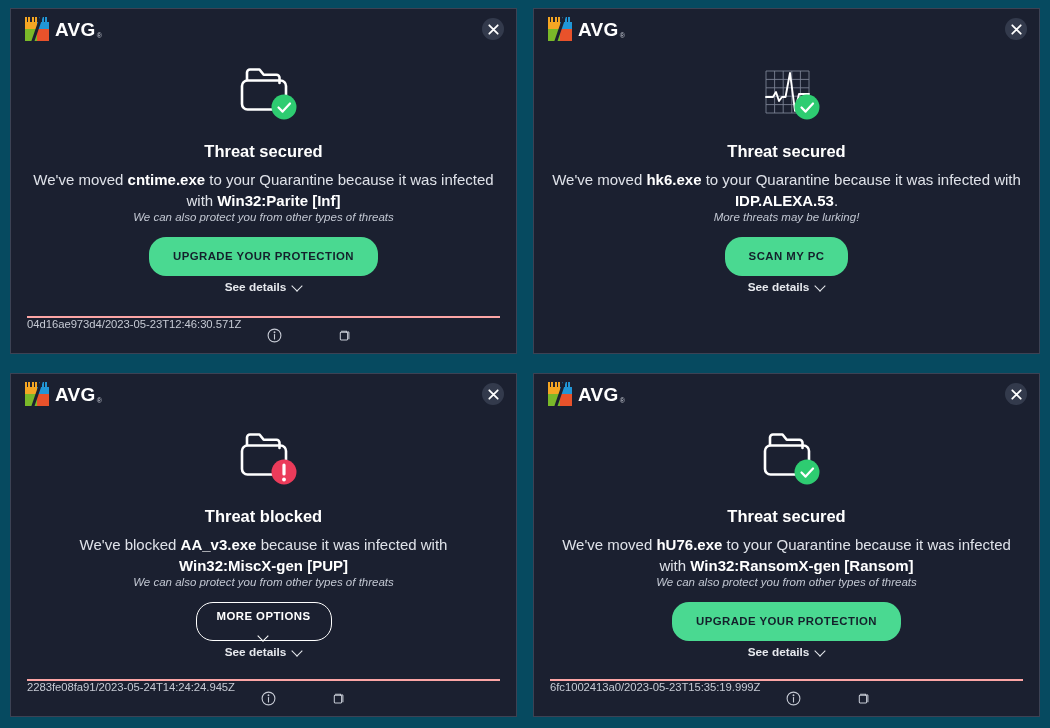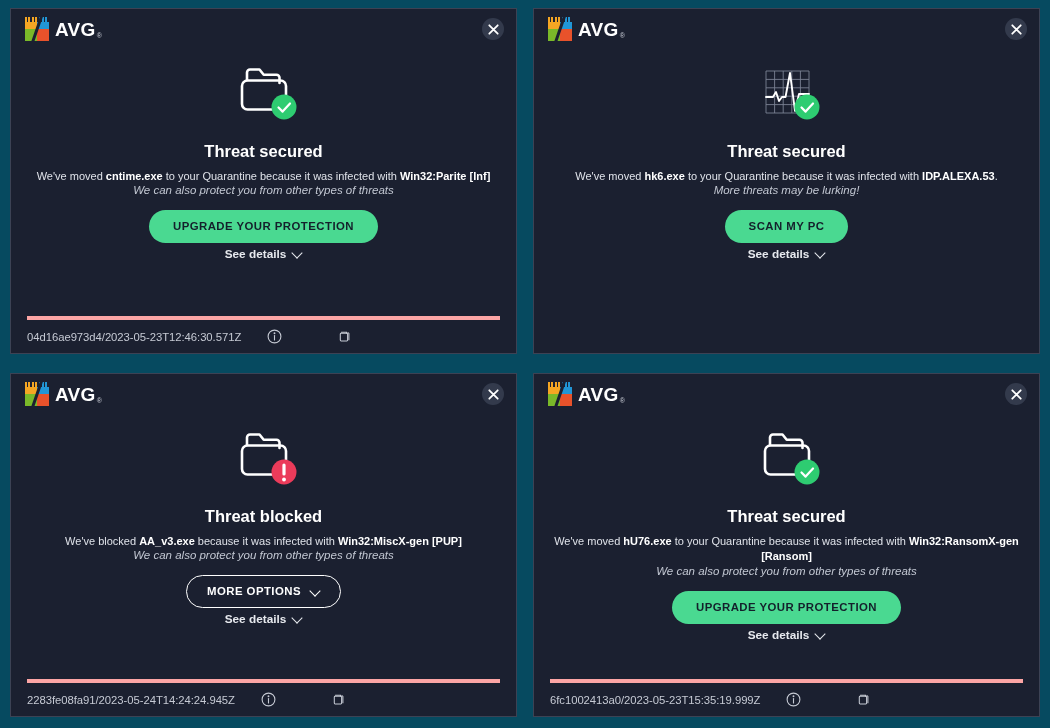--- a/index.html
+++ b/index.html
@@ -151,21 +151,21 @@
     margin-top: 22px;
     font-size: 16.5px;
     font-weight: bold;
     color: #ffffff;
     line-height: 1;
     text-align: center;
   }
 
   .message {
     margin-top: 9px;
-    font-size: 11px;
+    font-size: 15px;
     color: #dfe2e9;
     text-align: center;
     line-height: 1.42;
     max-width: 470px;
   }
   .message b { color: #ffffff; font-weight: bold; }
 
   .subtext {
     margin-top: 0;
     font-size: 11.5px;
@@ -177,21 +177,21 @@
 
   .actions {
     margin-top: 12px;
     display: flex;
     align-items: center;
     justify-content: center;
     gap: 14px;
   }
 
   .btn {
-    height: 33px;
+    height: 39px;
     border-radius: 17px;
     font-size: 11.4px;
     font-weight: bold;
     letter-spacing: 0.45px;
     display: inline-flex;
     align-items: center;
     justify-content: center;
     cursor: pointer;
     white-space: nowrap;
   }
@@ -200,20 +200,21 @@
     color: #14202b;
     border: none;
     padding: 0 24px;
   }
   .btn-ghost {
     background: transparent;
     color: #ffffff;
     border: 1px solid #ffffff;
     padding: 8px 20px;
     gap: 10px;
+    flex-direction: column;
   }
 
   .see-details {
     margin-top: 4px;
     display: inline-flex;
     align-items: center;
     gap: 7px;
     font-size: 11.8px;
     font-weight: bold;
     color: #e7e9ee;
@@ -232,24 +233,23 @@
     width: 7px; height: 7px;
     border-right: 1.3px solid currentColor;
     border-bottom: 1.3px solid currentColor;
     transform: rotate(45deg);
   }
 
   
   .panel-footer {
     flex: 0 0 auto;
     margin: 0 16px;
-    border-top: 4px solid #fca5a5;
+    border-top: 2px solid #fca5a5;
     height: 37px;
     display: flex;
-    align-items: center;
     gap: 26px;
   }
   .trace-id {
     font-size: 11.3px;
     color: #c6cad4;
     letter-spacing: -0.05px;
     white-space: nowrap;
   }
   .foot-icon {
     display: inline-flex;

